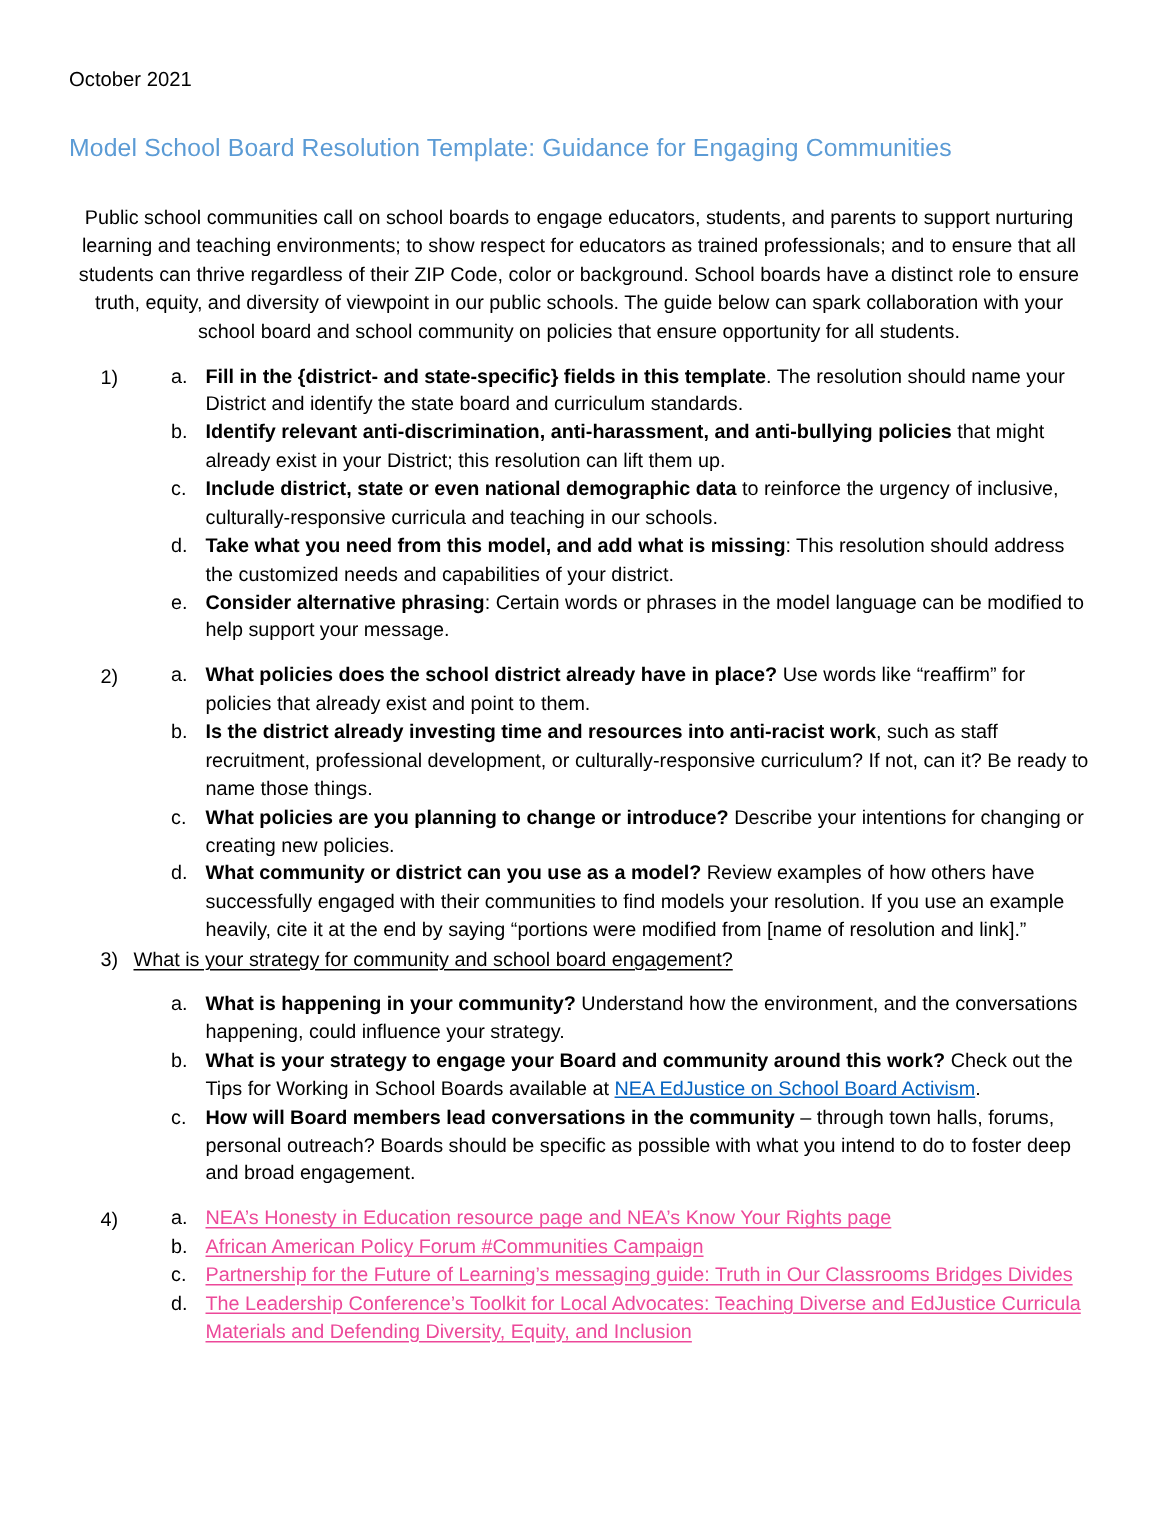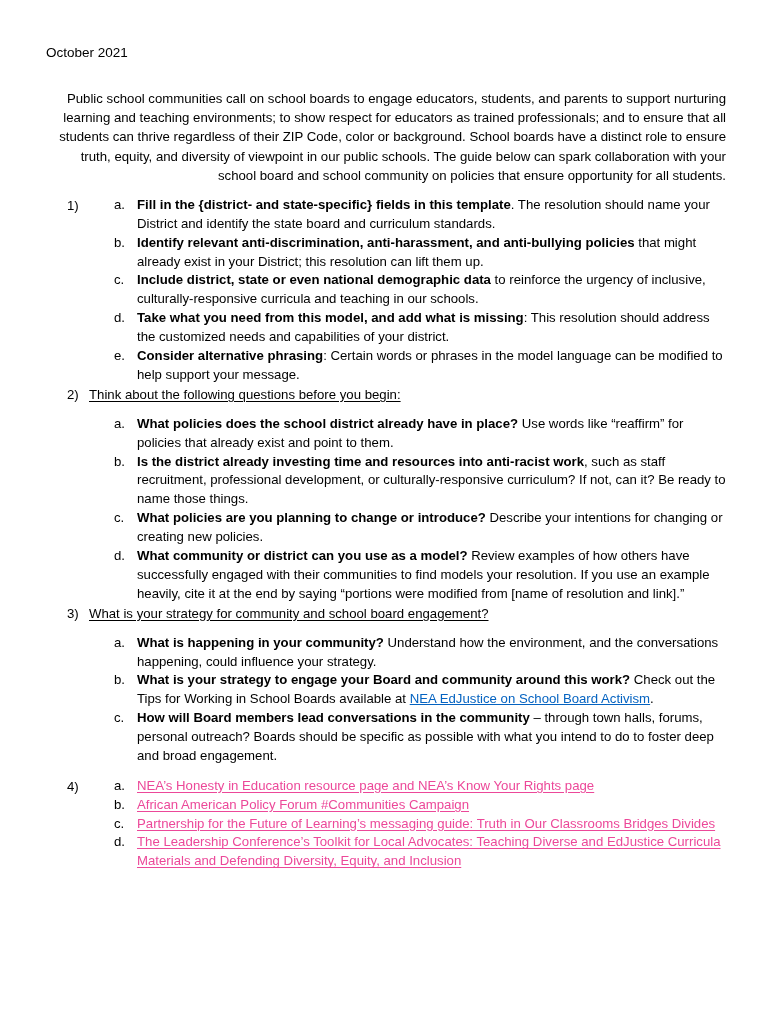--- a/index.html
+++ b/index.html
@@ -34,21 +34,21 @@
     line-height: 1.25;
     font-weight: normal;
     color: #5b9bd5;
     margin: 0 0 25px 0;
     letter-spacing: 0.1px;
   }
   .intro {
     font-size: 13.2px;
     line-height: 1.45;
     margin: 0 0 9px 0;
-    text-align: right;
+    text-align: center;
     color: #000;
   }
   ol.outer {
     list-style: none;
     margin: 0;
     padding: 0;
   }
   ol.outer > li {
     position: relative;
     padding-left: 43px;
@@ -106,20 +106,21 @@
   .sec-gap-3 { margin-bottom: 21px; }
   .sec-gap-4 { margin-bottom: 0; }
 </style>
 </head>
 <body>
 
 <div class="page">
 
   <div class="date-line">October 2021</div>
 
+  <h1 class="doc-title">Model School Board Resolution Template: Guidance for Engaging Communities</h1>
 
   <p class="intro">Public school communities call on school boards to engage educators, students, and parents to support nurturing learning and teaching environments; to show respect for educators as trained professionals; and to ensure that all students can thrive regardless of their ZIP Code, color or background.  School boards have a distinct role to ensure truth, equity, and diversity of viewpoint in our public schools. The guide below can spark collaboration with your school board and school community on policies that ensure opportunity for all students.</p>
 
   <ol class="outer">
 
     <li class="sec-gap-1">
       <span class="num-marker">1)</span>
       <ol class="inner">
         <li>
           <span class="alpha-marker">a.</span>
@@ -139,21 +140,20 @@
         </li>
         <li>
           <span class="alpha-marker">e.</span>
           <span class="item-body"><span class="b">Consider alternative phrasing</span><span>: Certain words or phrases in the model language can be modified to help support your message.</span></span>
         </li>
       </ol>
     </li>
 
     <li class="sec-gap-2">
       <span class="num-marker">2)</span>
-      <span class="section-heading">Think about the following questions before you begin:</span>
       <ol class="inner">
         <li>
           <span class="alpha-marker">a.</span>
           <span class="item-body"><span class="b">What policies does the school district already have in place?</span><span> Use words like “reaffirm” for policies that already exist and point to them.</span></span>
         </li>
         <li>
           <span class="alpha-marker">b.</span>
           <span class="item-body"><span class="b">Is the district already investing time and resources into anti-racist work</span><span>, such as staff recruitment, professional development, or culturally-responsive curriculum? If not, can it? Be ready to name those things.</span></span>
         </li>
         <li>

